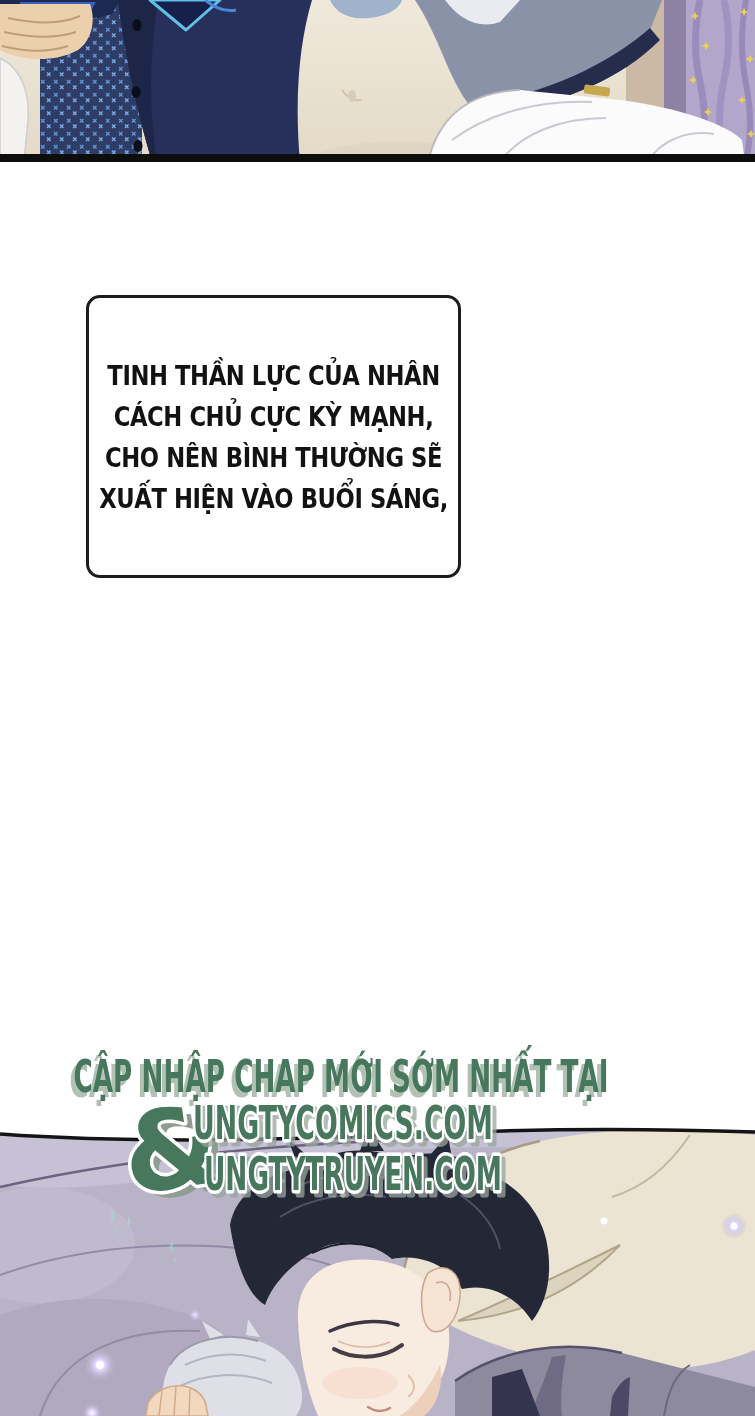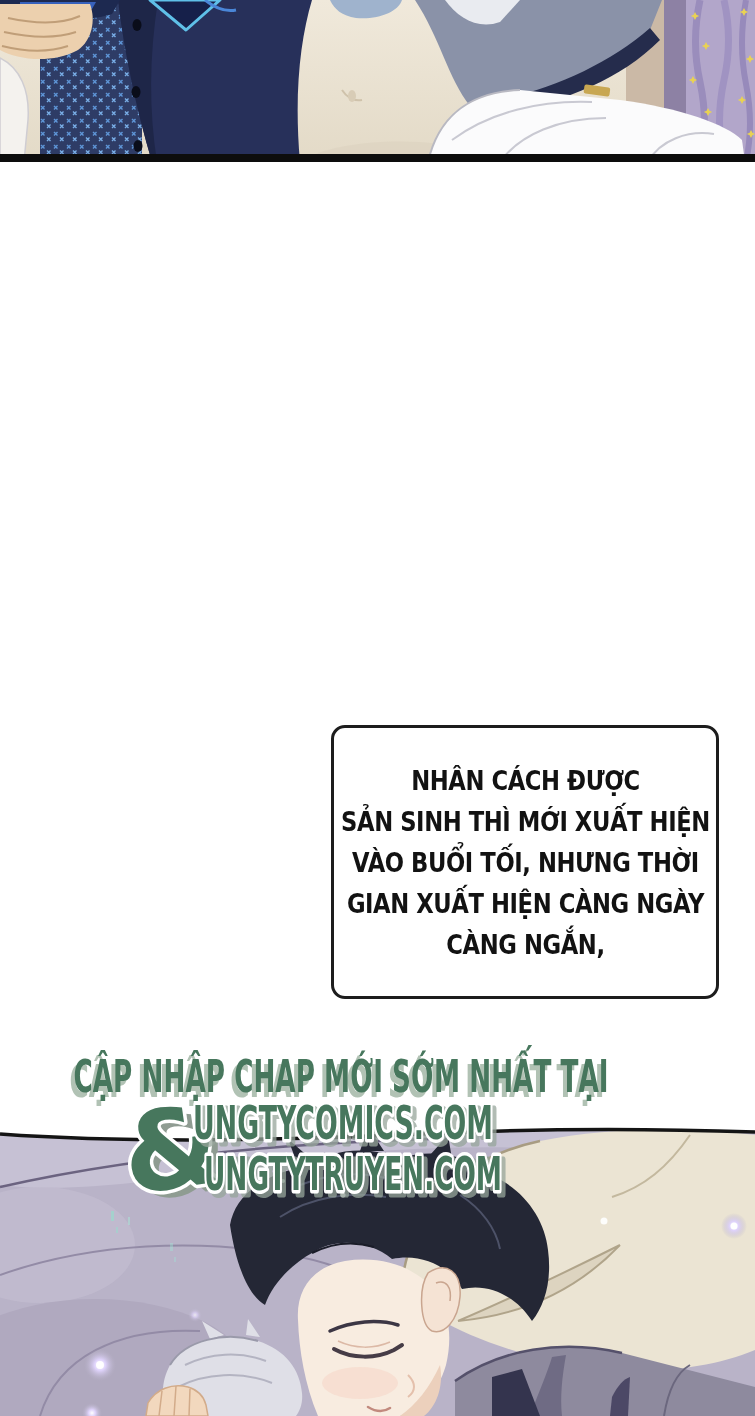--- a/index.html
+++ b/index.html
@@ -102,30 +102,29 @@
         <path d="M452,140 C490,112 540,100 592,102 M500,162 C520,134 560,118 606,118 M648,162 C660,140 688,130 714,134" stroke="#c9c9d2" stroke-width="2" fill="none"></path>
         <path d="M428,162 C438,118 468,92 520,90" stroke="#b9b9c2" stroke-width="2" fill="none"></path>
       </g>
 
       <path d="M330,0 L402,0 C398,12 378,20 356,18 C342,16 334,9 330,0 Z" fill="#9fb3cd"></path>
 
       <rect x="0" y="154" width="755" height="8" fill="#0d0d0d"></rect>
     </svg>
   </div>
 
-
-  <div class="bubble bubble-2">
+  <div class="bubble bubble-1">
     <div class="bubble-text">
-      <div>NHÂN CÁCH ĐƯỢC</div>
-      <div>SẢN SINH THÌ MỚI XUẤT HIỆN</div>
-      <div>VÀO BUỔI TỐI, NHƯNG THỜI</div>
-      <div>GIAN XUẤT HIỆN CÀNG NGÀY</div>
-      <div>CÀNG NGẮN,</div>
+      <div>TINH THẦN LỰC CỦA NHÂN</div>
+      <div>CÁCH CHỦ CỰC KỲ MẠNH,</div>
+      <div>CHO NÊN BÌNH THƯỜNG SẼ</div>
+      <div>XUẤT HIỆN VÀO BUỔI SÁNG,</div>
     </div>
   </div>
+
 
   <div class="panel panel-bottom">
     <svg width="755" height="291" viewBox="0 0 755 291">
       <defs>
         <radialGradient id="orb">
           <stop offset="0" stop-color="#ffffff"></stop>
           <stop offset="0.35" stop-color="#ded2fa"></stop>
           <stop offset="1" stop-color="#b9b3c8" stop-opacity="0"></stop>
         </radialGradient>
       </defs>

